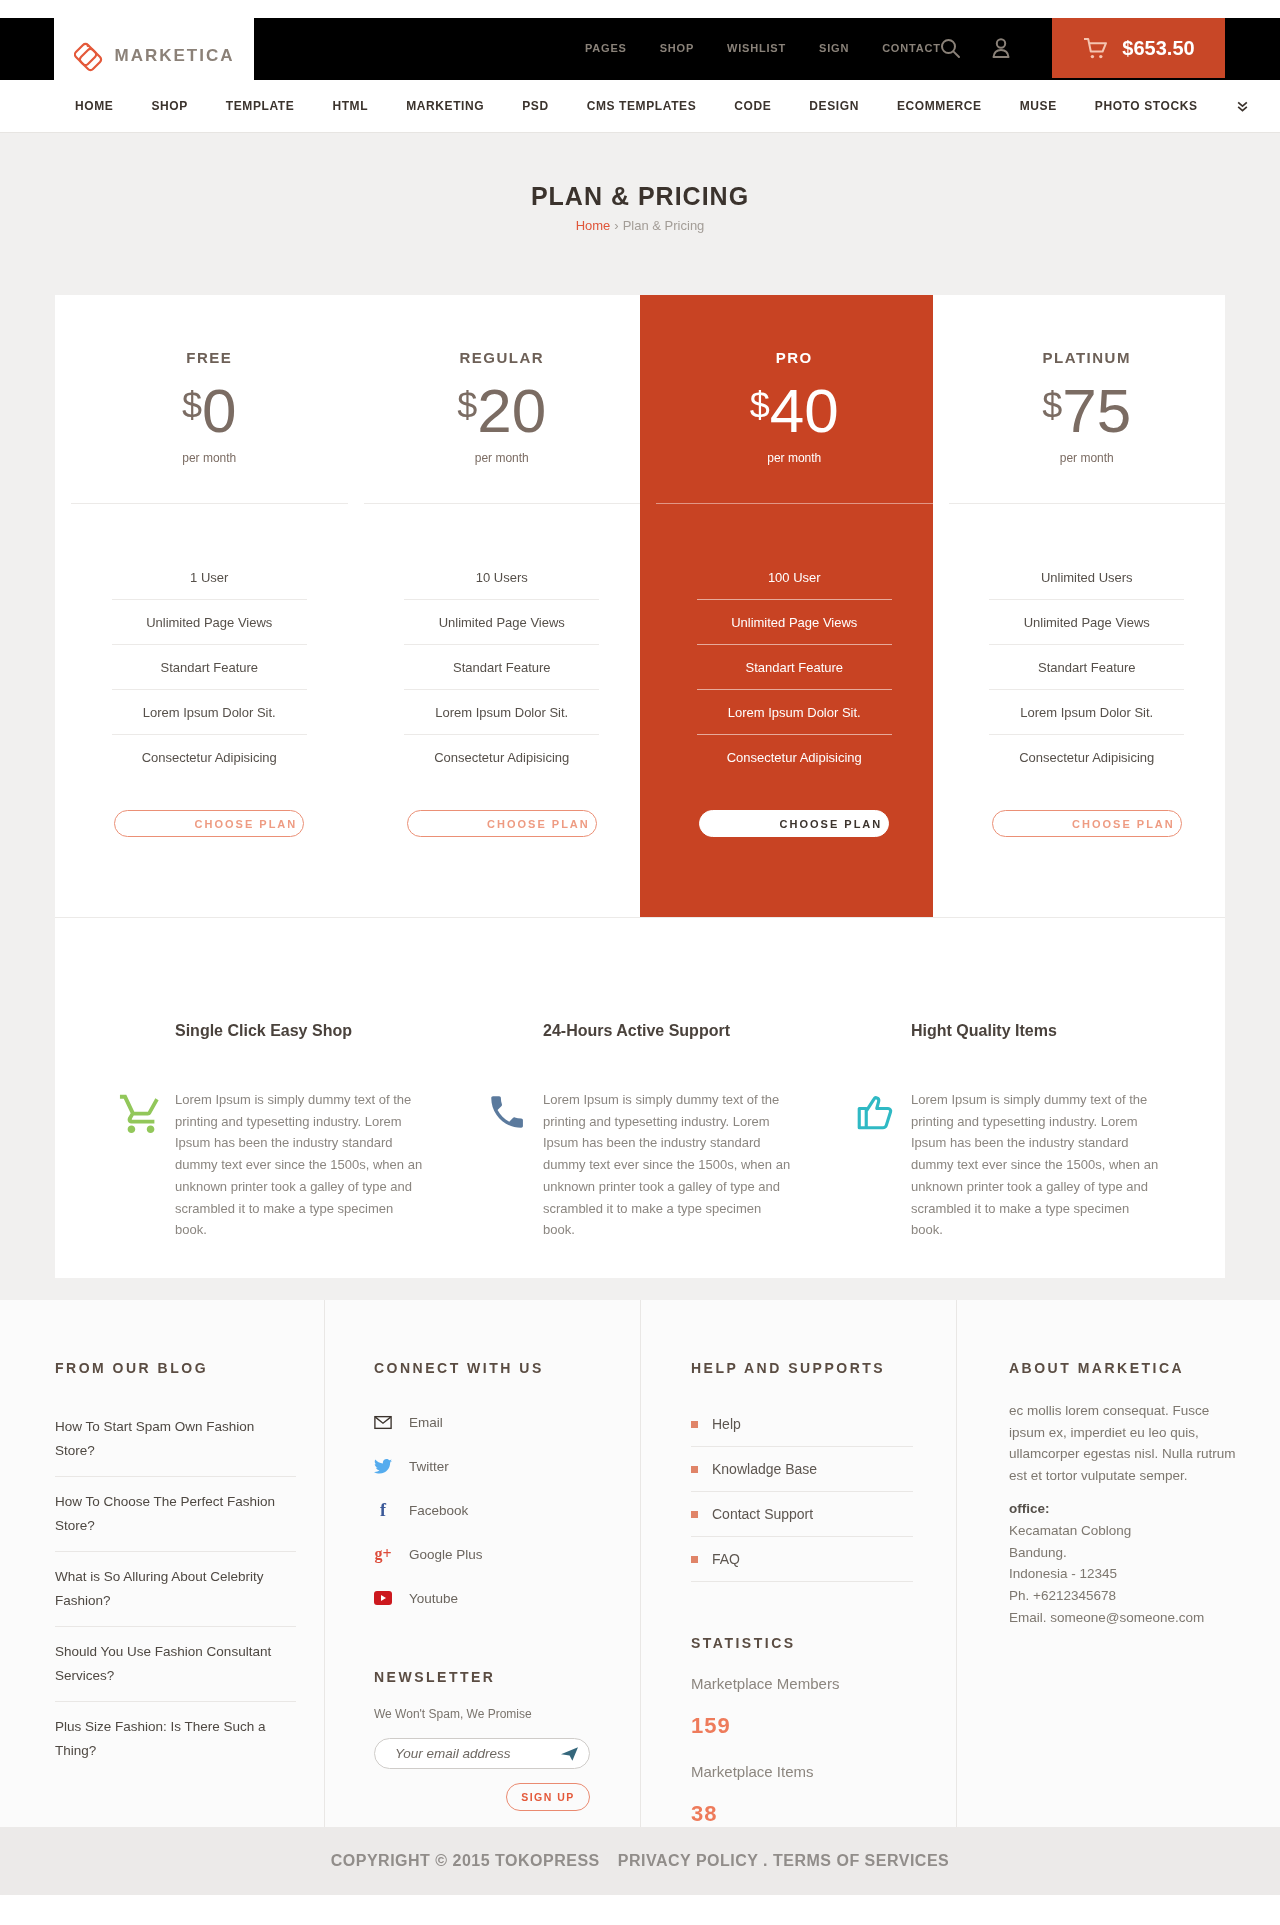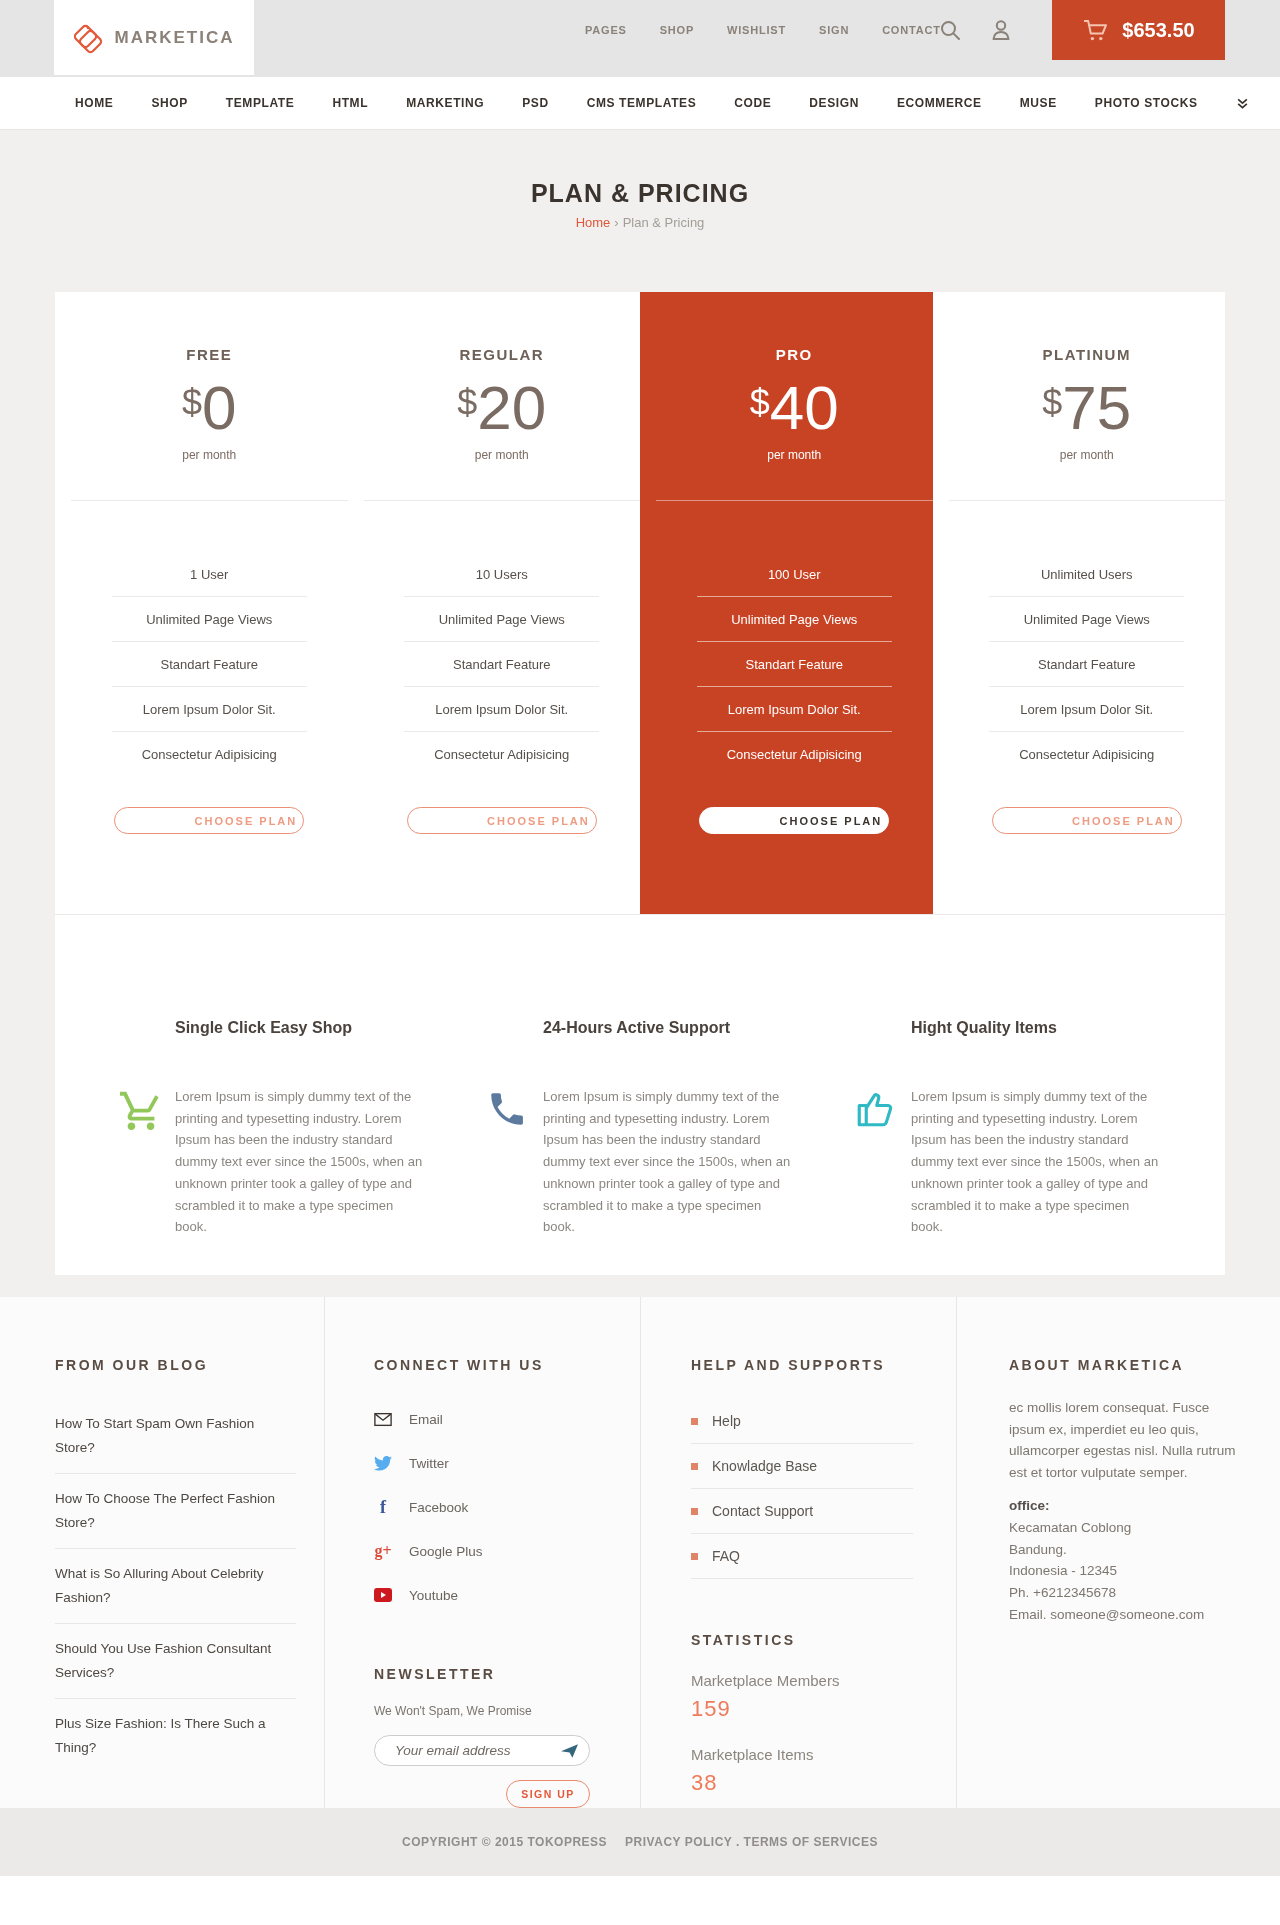--- a/index.html
+++ b/index.html
@@ -6,21 +6,21 @@
   html,body { margin:0; padding:0; }
   body {
     width:1280px;
     font-family:"Liberation Sans", sans-serif;
     background:#ffffff;
     -webkit-font-smoothing:antialiased;
   }
   .container { width:1170px; margin:0 auto; position:relative; }
 
   
-  .topbar { height:77px; background:#e5e5e5; position:relative; z-index:10; }
+  .topbar { height:62px; background:#000000; position:relative; z-index:10;margin-top:18px; }
   .logo-box {
     position:absolute; left:54px; top:0; width:200px; height:75px;
     background:#fff; display:flex; align-items:center; justify-content:center;
     gap:11px; cursor:pointer;
   }
   .logo-text { font-size:17px; font-weight:700; letter-spacing:2px; color:#8b8178; }
   .top-links {
     position:absolute; left:585px; top:0; height:60px;
     display:flex; align-items:center; gap:33px;
   }
@@ -139,31 +139,31 @@
     letter-spacing:1.5px; cursor:pointer; font-family:"Liberation Sans", sans-serif;
   }
   .help-list { list-style:none; margin:26px 0 0; padding:0; width:222px; }
   .help-list li {
     height:45px; display:flex; align-items:center; gap:14px;
     border-bottom:1px solid #e9e7e5; font-size:14px; color:#5d5650; cursor:pointer;
   }
   .sq-bullet { width:7px; height:7px; background:#e08468; flex:0 0 auto; }
   .stats-heading { margin-top:53px; }
   .stat-label { margin-top:24px; font-size:15px; color:#8c867f; }
-  .stat-value { margin-top:7px; font-size:22px; font-weight:400; letter-spacing:1px; color:#ee7b5b; }
+  .stat-value { margin-top:21px; font-size:22px; font-weight:700; letter-spacing:1px; color:#ee7b5b; }
   .about-text { margin:24px 0 0; font-size:13.5px; color:#7d776f; line-height:21.5px; width:230px; }
   .office-label { margin-top:12px; font-size:13.5px; font-weight:700; color:#55504a; line-height:21.8px; }
   .address div { font-size:13.5px; color:#7d776f; line-height:21.8px; }
 
   
   .copybar {
     height:68px; background:#eceae9; display:flex; align-items:center;
     justify-content:center; gap:18px;
   }
-  .copybar span { font-size:12px; font-weight:700; letter-spacing:.5px; color:#918d8a; }
+  .copybar span { font-size:16px; font-weight:700; letter-spacing:.5px; color:#918d8a; }
   .copybar .copy-links { cursor:pointer; }
 </style>
 </head>
 <body>
 
 <div class="topbar">
   <div class="logo-box">
     <span style="display:flex;">
       <svg width="30" height="34" viewBox="0 0 30 34">
         <g fill="none" stroke="#e4593a" stroke-width="2.2">

